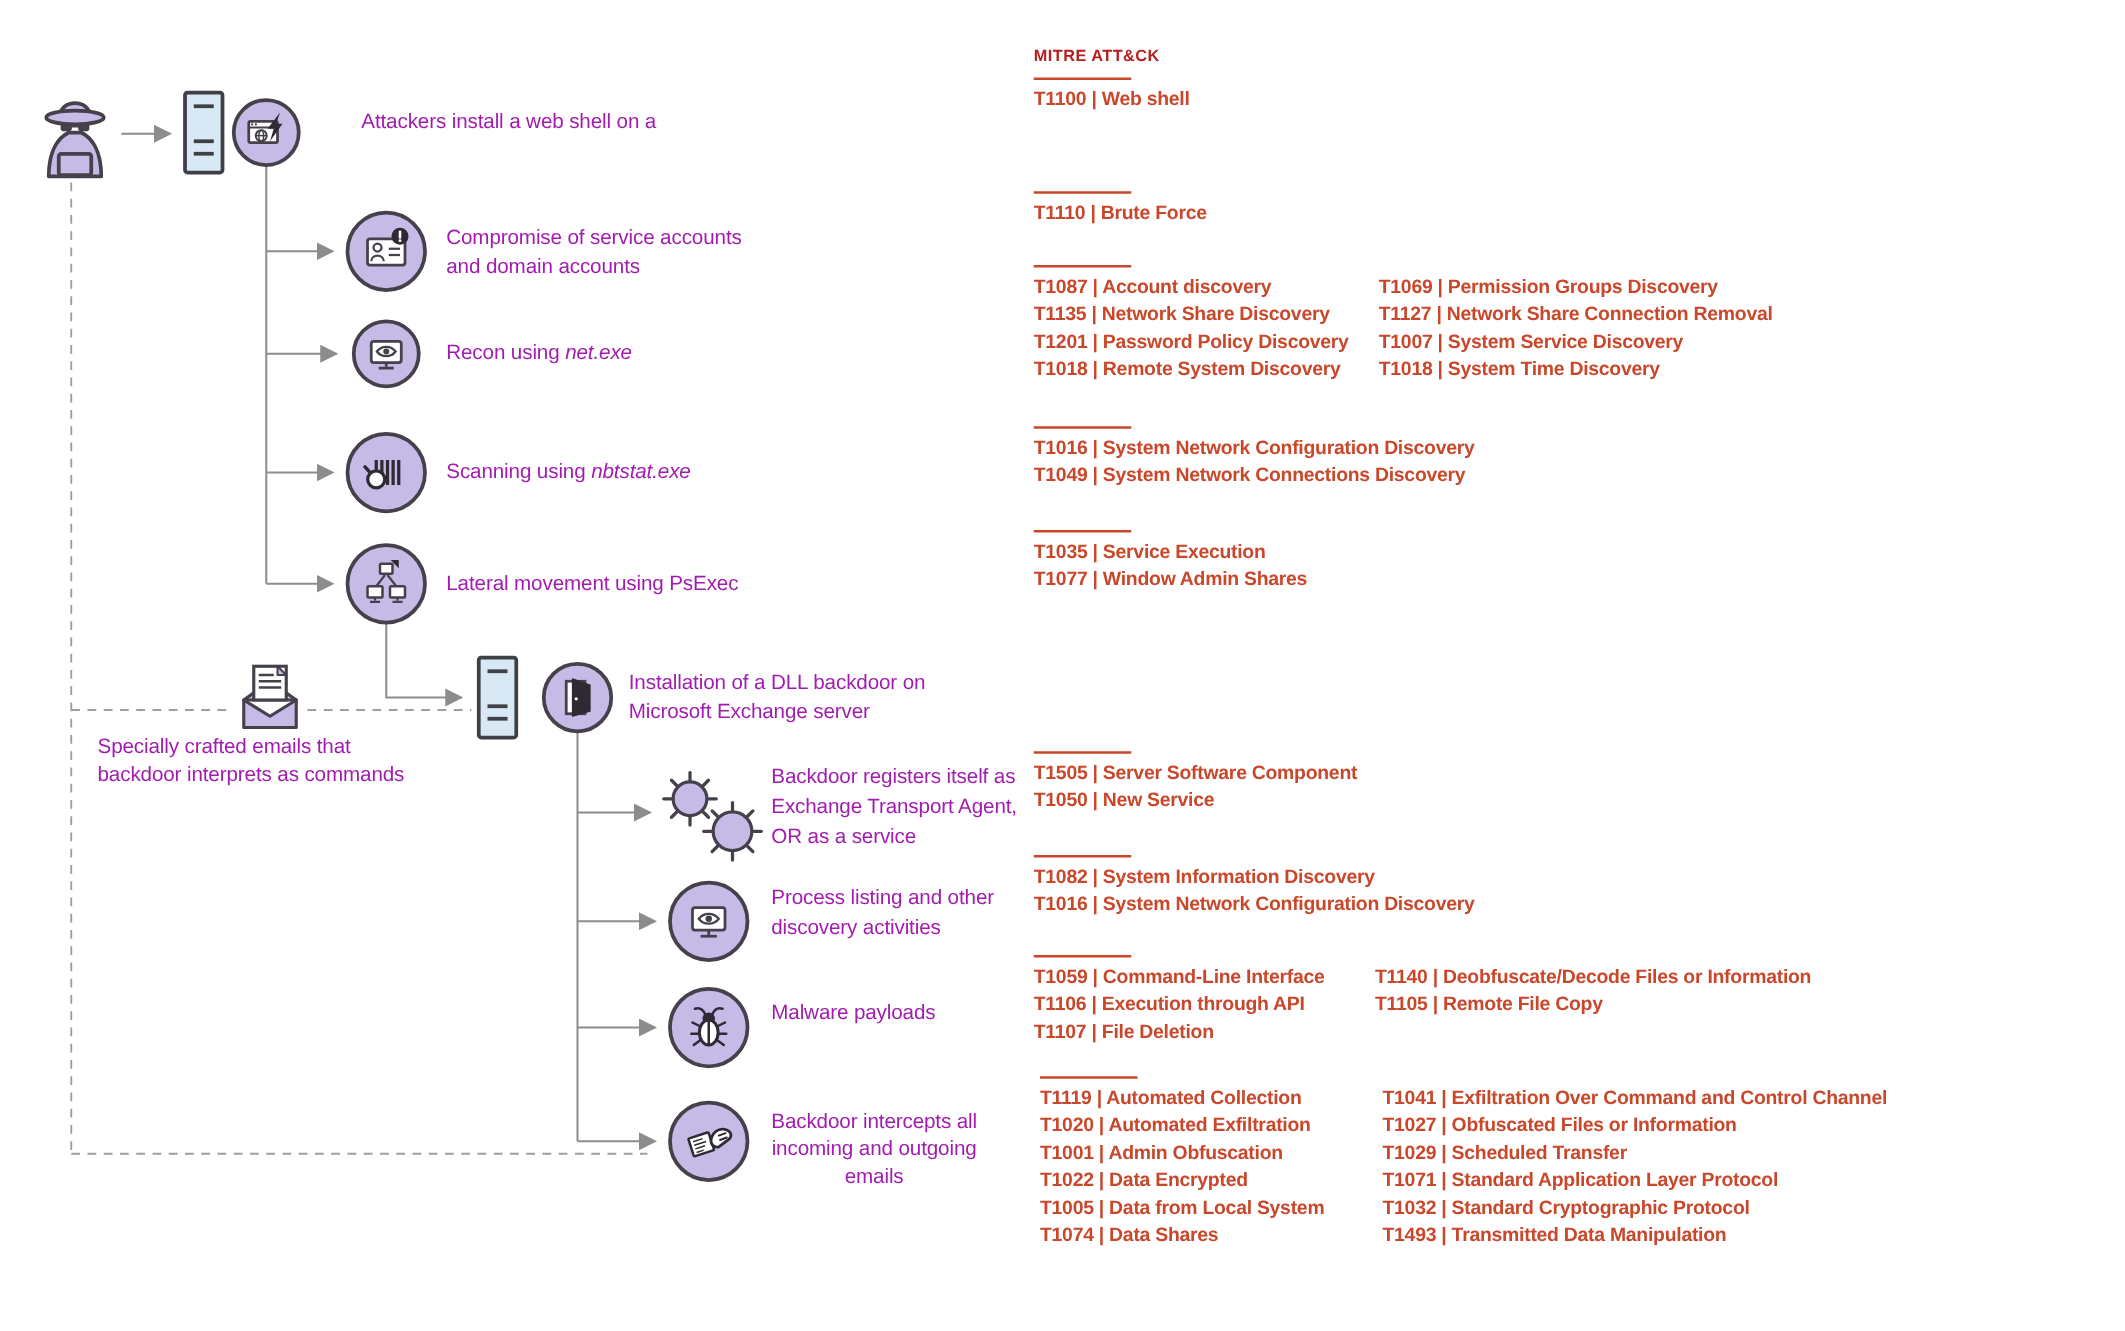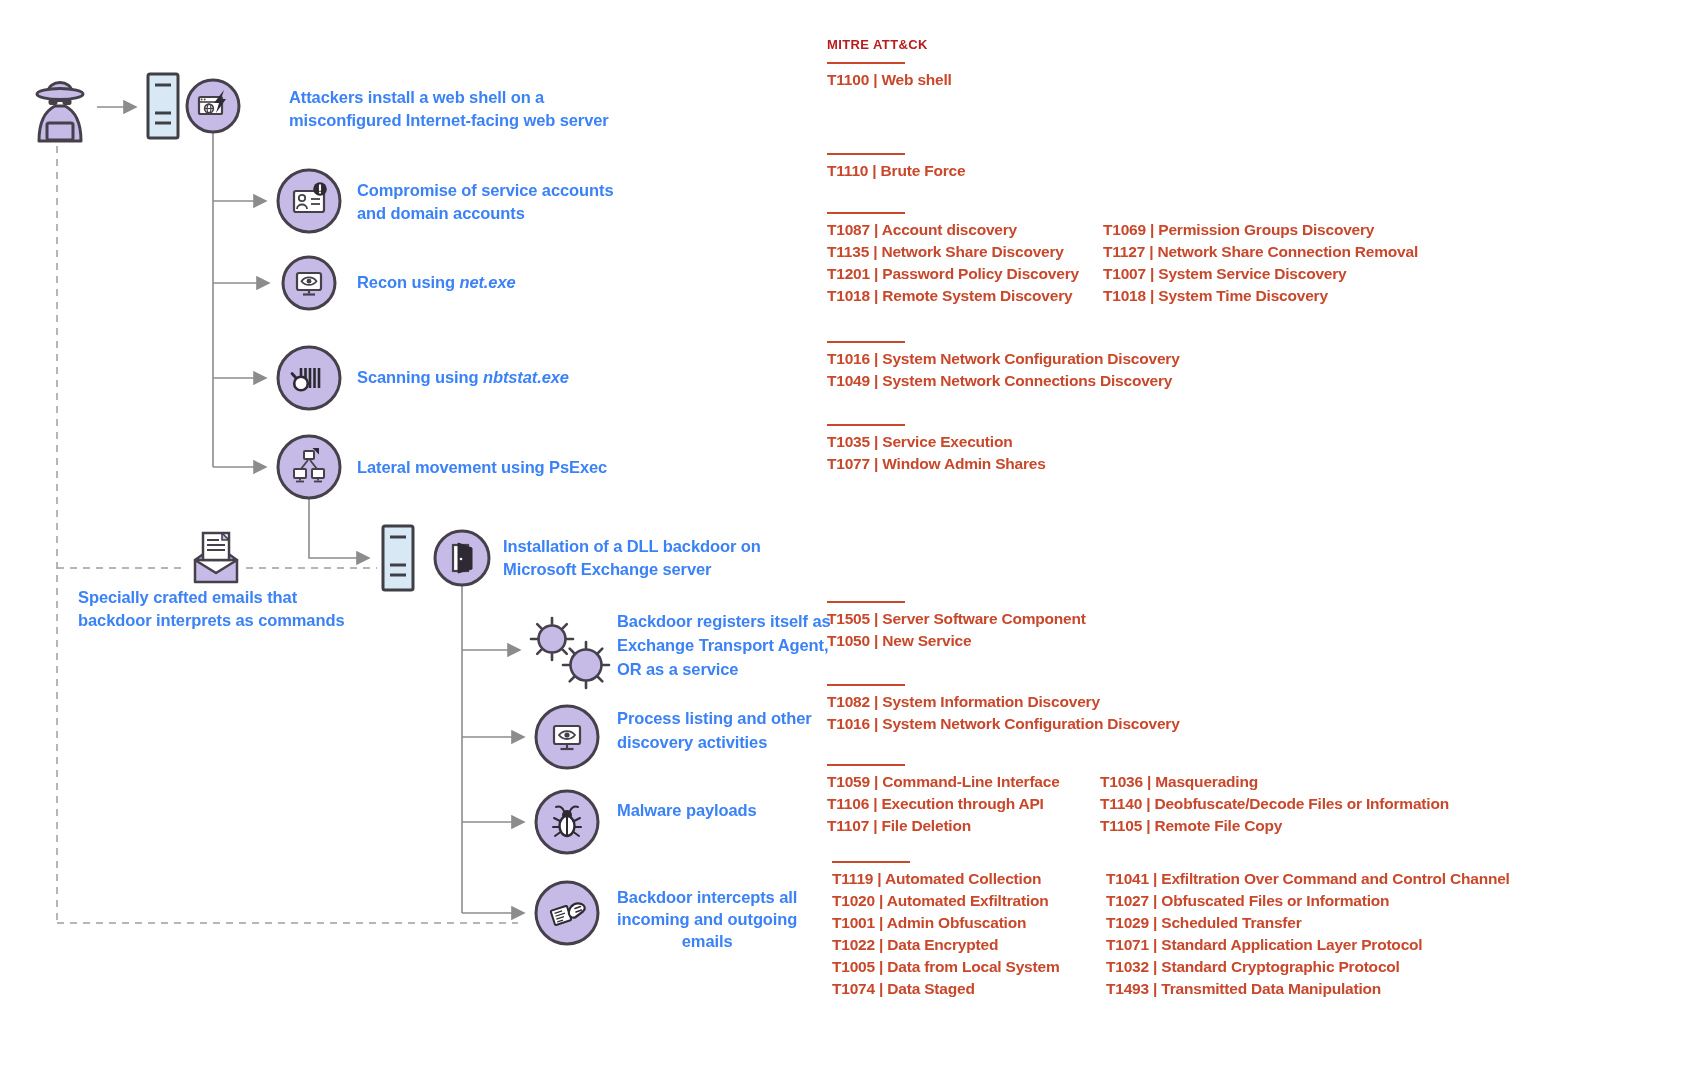--- a/index.html
+++ b/index.html
@@ -5,21 +5,21 @@
   html,body{margin:0;padding:0;}
   body{
     width:1700px;height:1065px;position:relative;background:#ffffff;
     font-family:"Liberation Sans","DejaVu Sans",sans-serif;
     overflow:hidden;
   }
   .abs{position:absolute;}
   svg.icon{position:absolute;overflow:visible;}
   
   .lbl{
-    position:absolute;color:#3b82f6;font-size:16.5px;font-weight:700;
+    position:absolute;color:#a21caf;font-size:16.5px;font-weight:400;
     line-height:23px;letter-spacing:-0.1px;white-space:nowrap;
   }
   .lbl em{font-style:italic;}
   .lbl.lh24{line-height:24px;}
   .lbl.lh22{line-height:22px;text-align:center;}
   
   .mitre-title{
     position:absolute;color:#b91c1c;font-size:13px;font-weight:600;
     letter-spacing:0.4px;white-space:nowrap;
   }
@@ -226,21 +226,20 @@
       <line x1="-12" y1="5.5" x2="-6" y2="5.5"></line>
     </g>
   </g>
   <path d="M2,-2 C3.5,-8 9,-11 14.5,-9 C18,-7.5 19,-4 16,-1.5 L8,4.5 C4,5.5 1,2 2,-2 Z" fill="#ffffff" stroke="#2e2a33" stroke-width="2.2" stroke-linejoin="round"></path>
   <line x1="8" y1="-4.5" x2="13.5" y2="-6.5" stroke="#2e2a33" stroke-width="1.5" stroke-linecap="round"></line>
   <line x1="9" y1="-1" x2="14.5" y2="-3" stroke="#2e2a33" stroke-width="1.5" stroke-linecap="round"></line>
 </svg>
 
 <div class="lbl" style="left:289px;top:86px">
   <div>Attackers install a web shell on a</div>
-  <div>misconfigured Internet-facing web server</div>
 </div>
 
 <div class="lbl" style="left:357px;top:179px">
   <div>Compromise of service accounts</div>
   <div>and domain accounts</div>
 </div>
 
 <div class="lbl" style="left:357px;top:271px">
   <span>Recon using </span><em>net.exe</em>
 </div>
@@ -349,35 +348,34 @@
 </div>
 
 <div class="mblock" style="left:827px;top:764px">
   <div class="ovl"></div>
   <div class="mcol">
       <div class="mline">T1059 | Command-Line Interface</div>
       <div class="mline">T1106 | Execution through API</div>
       <div class="mline">T1107 | File Deletion</div>
     </div>
   <div class="mcol c2" style="left:273px">
-      <div class="mline">T1036 | Masquerading</div>
       <div class="mline">T1140 | Deobfuscate/Decode Files or Information</div>
       <div class="mline">T1105 | Remote File Copy</div>
     </div>
 </div>
 
 <div class="mblock" style="left:832px;top:861px">
   <div class="ovl"></div>
   <div class="mcol">
       <div class="mline">T1119 | Automated Collection</div>
       <div class="mline">T1020 | Automated Exfiltration</div>
       <div class="mline">T1001 | Admin Obfuscation</div>
       <div class="mline">T1022 | Data Encrypted</div>
       <div class="mline">T1005 | Data from Local System</div>
-      <div class="mline">T1074 | Data Staged</div>
+      <div class="mline">T1074 | Data Shares</div>
     </div>
   <div class="mcol c2" style="left:274px">
       <div class="mline">T1041 | Exfiltration Over Command and Control Channel</div>
       <div class="mline">T1027 | Obfuscated Files or Information</div>
       <div class="mline">T1029 | Scheduled Transfer</div>
       <div class="mline">T1071 | Standard Application Layer Protocol</div>
       <div class="mline">T1032 | Standard Cryptographic Protocol</div>
       <div class="mline">T1493 | Transmitted Data Manipulation</div>
     </div>
 </div>

